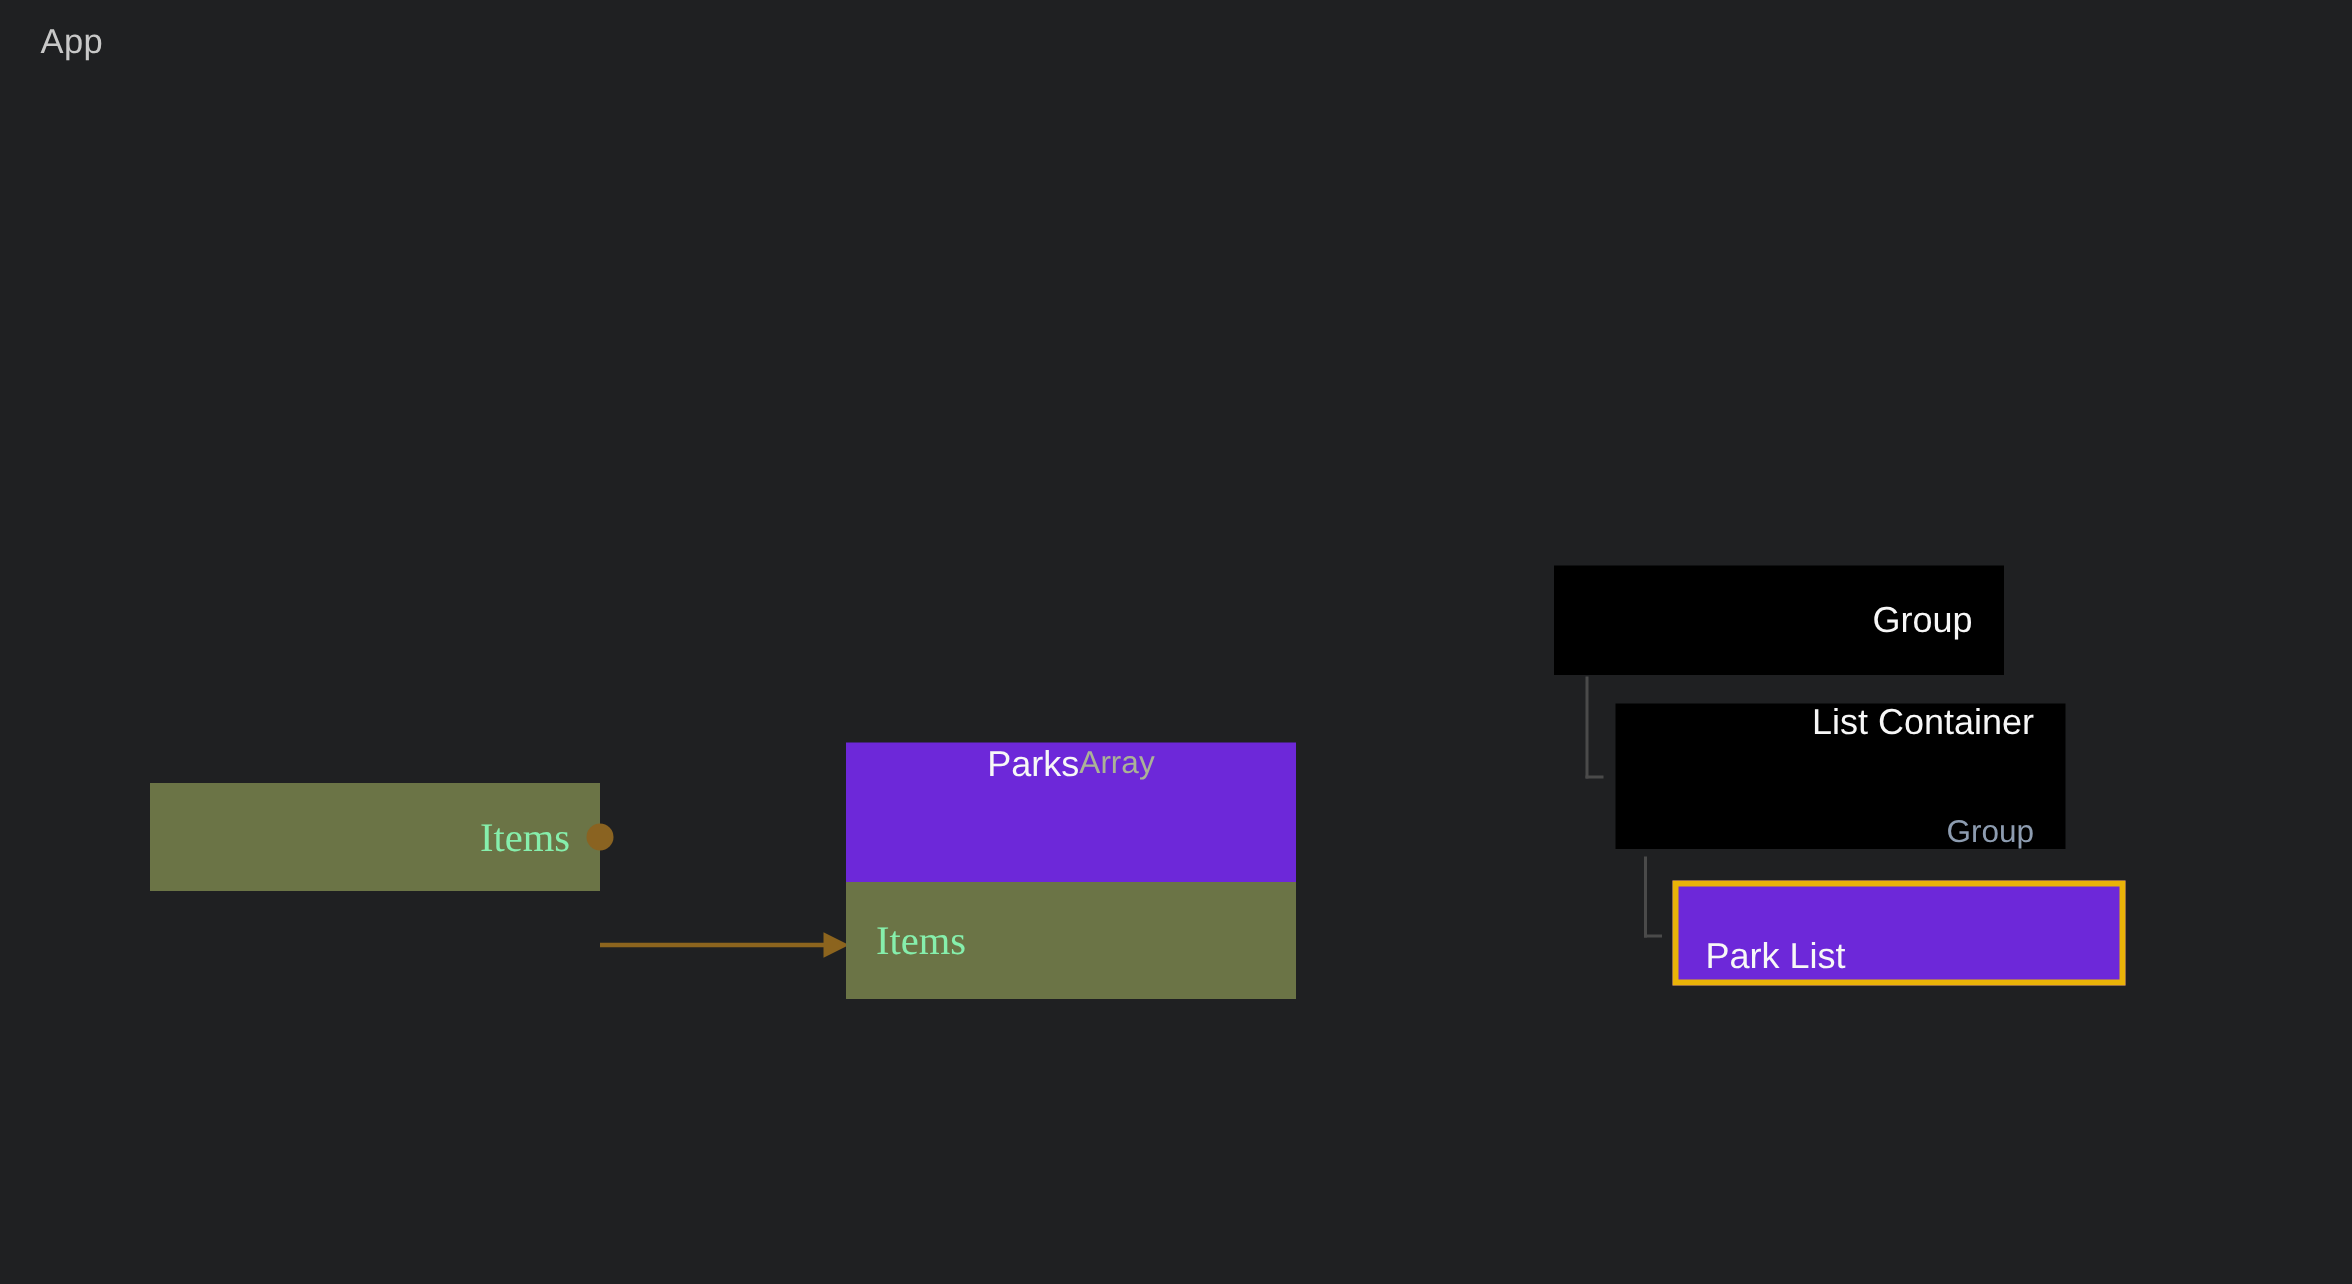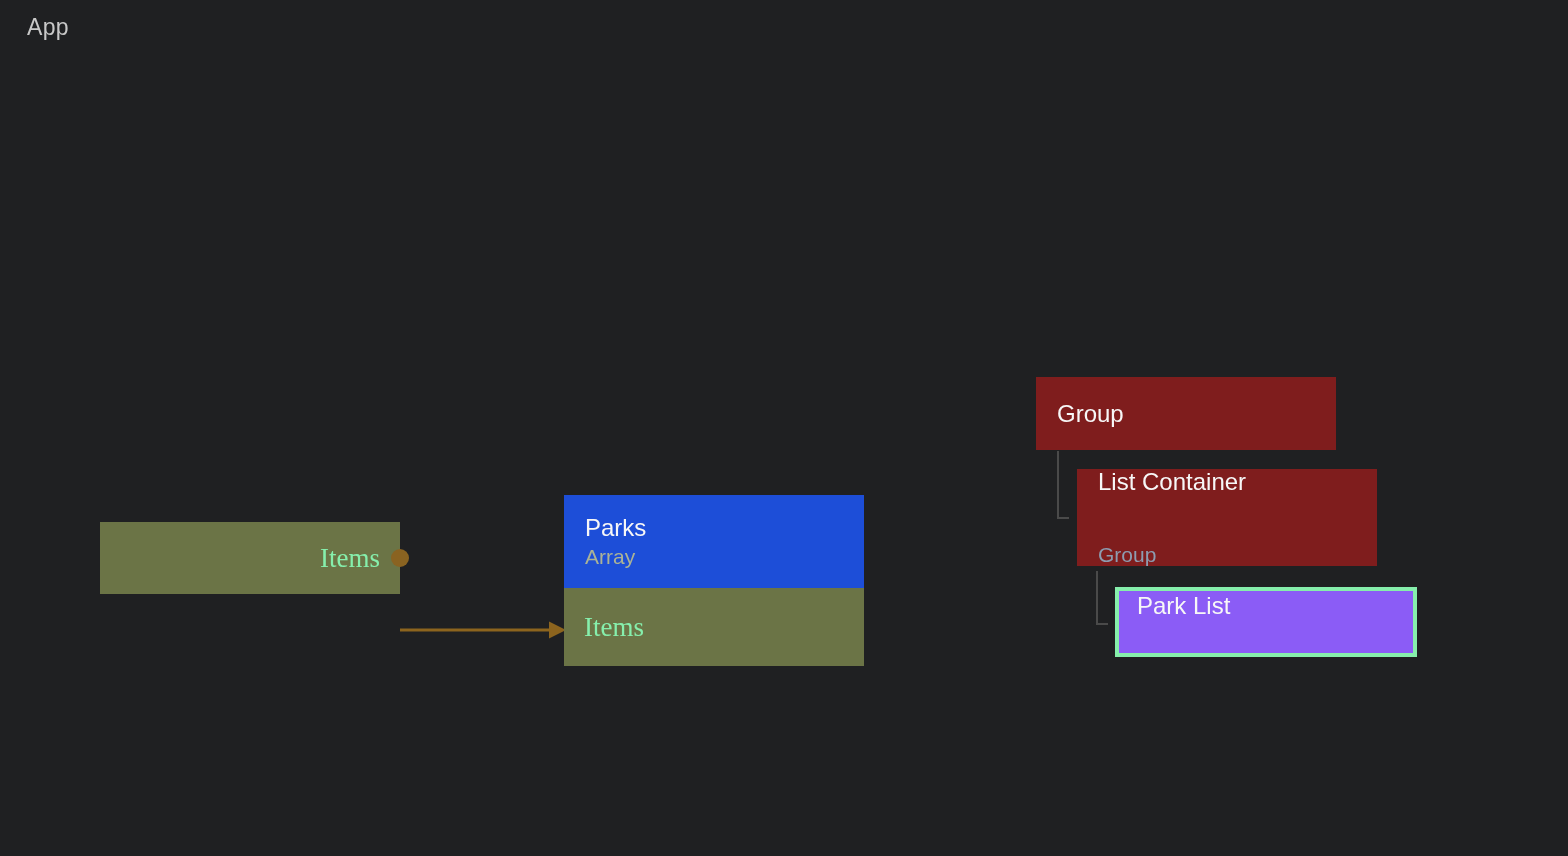--- a/index.html
+++ b/index.html
@@ -36,23 +36,23 @@
     color: #f7f7f7;
     white-space: nowrap;
   }
   .node-subtitle {
     font-size: 21px;
     line-height: 28px;
     white-space: nowrap;
   }
   
   .green-header {
-    background: #1d4ed8;
+    background: #6d28d9;
     display: flex;
-    flex-direction: column;
+    flex-direction: row;
     justify-content: center;
     padding: 0 21px;
   }
   .green-body {
     background: #6b7446;
     position: relative;
     display: flex;
     align-items: center;
     padding: 0 20px;
   }
@@ -74,36 +74,37 @@
     background: #8a6321;
   }
   #query-sheet { left: 100px; top: 522px; width: 300px; height: 144px; }
   #query-sheet .green-header { height: 72px; }
   #query-sheet .green-body { height: 72px; justify-content: flex-end; }
   #parks { left: 564px; top: 495px; width: 300px; height: 171px; }
   #parks .green-header { height: 93px; }
   #parks .green-body { height: 78px; justify-content: flex-start; }
   
   .blue-node {
-    background: #7f1d1d;
+    background: #000000;
     display: flex;
     flex-direction: column;
     justify-content: center;
     padding: 0 21px;
+    align-items: flex-end;
   }
   .blue-node .node-subtitle { color: #8d9cb0; }
   #group-node { left: 1036px; top: 377px; width: 300px; height: 73px; }
   #list-container { left: 1077px; top: 469px; width: 300px; height: 97px; gap: 44px; }
   #park-list {
     left: 1115px; top: 587px; width: 302px; height: 70px;
-    background: #8b5cf6;
-    border: 4px solid #86efac;
+    background: #6d28d9;
+    border: 4px solid #eab308;
     display: flex;
     flex-direction: column;
-    justify-content: flex-start;
+    justify-content: flex-end;
     padding: 0 18px;
   }
   
   .tree-connector {
     position: absolute;
     border-left: 2px solid #4a4a4a;
     border-bottom: 2px solid #4a4a4a;
   }
   #connector-1 { left: 1057px; top: 451px; width: 10px; height: 66px; }
   #connector-2 { left: 1096px; top: 571px; width: 10px; height: 52px; }

